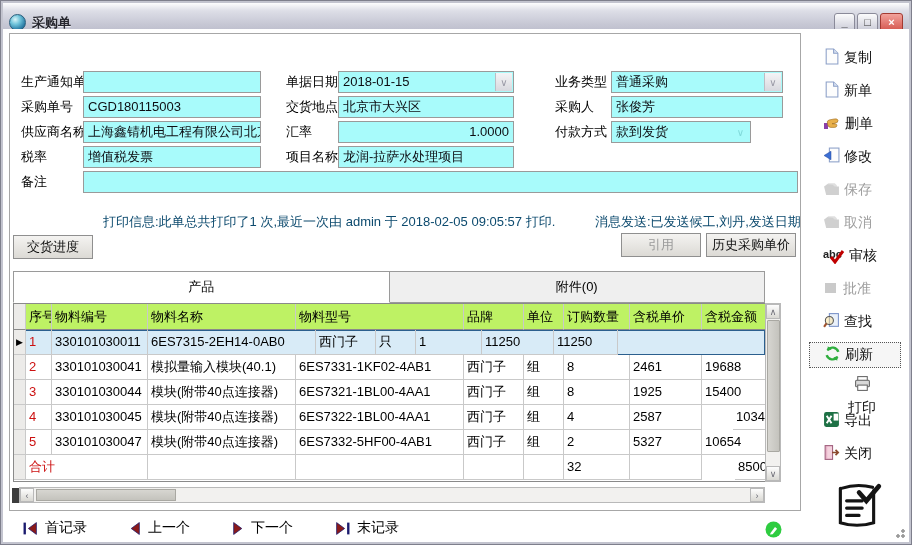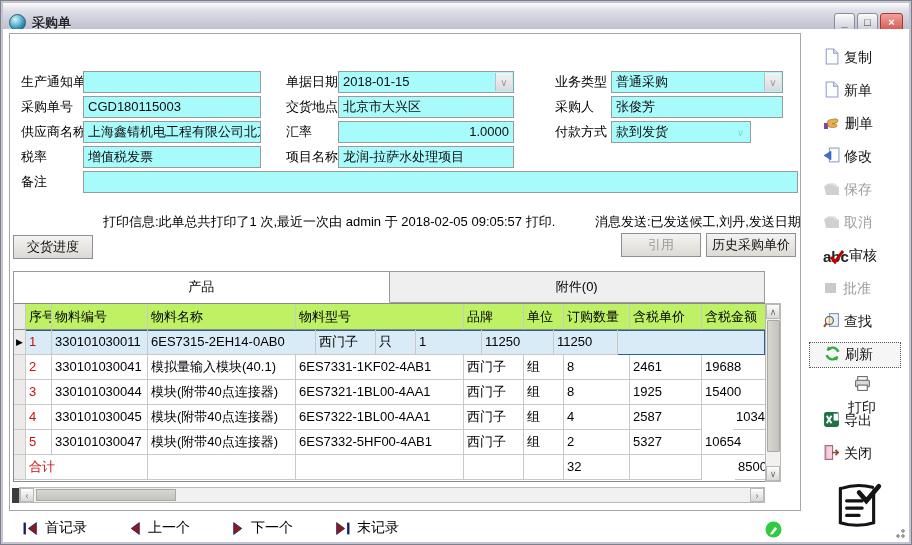--- a/index.html
+++ b/index.html
@@ -27,21 +27,21 @@
   
   .flabel { position:absolute; white-space:nowrap; line-height:22px; }
   .field { position:absolute; height:22px; background:#a8fbfb; border:1px solid #9a9a9a;
     line-height:20px; padding:0 4px; overflow:hidden; white-space:nowrap; color:#0d0d12; }
   .field.right { text-align:right; }
   .combo-arrow { position:absolute; right:1px; top:1px; bottom:1px; width:17px;
     background:linear-gradient(180deg,#f4f4f6,#d8d8de); border-left:1px solid #bdbdc4;
     color:#9a9aa6; text-align:center; line-height:19px; font-size:10px; }
   .combo-arrow.flat { background:transparent; border-left:none; color:#7fd9d9; }
   
-  .info-line { position:absolute; color:#000000; white-space:nowrap; }
+  .info-line { position:absolute; color:#0c4a6e; white-space:nowrap; }
   
   .pbtn { position:absolute; height:24px; background:linear-gradient(180deg,#f4f3f1,#dcdad5);
     border:1px solid #8f8f8f; text-align:center; line-height:22px; color:#111; cursor:default; }
   .pbtn.disabled { color:#9a9a9a; }
   
   .tabs { position:absolute; left:10px; top:242px; width:752px; height:32px; display:flex; }
   .tab { flex:1; text-align:center; line-height:30px; background:#efefef;
     border:1px solid #9a9a9a; border-left:none; }
   .tab:first-child { border-left:1px solid #9a9a9a; }
   .tab.active { background:#fff; border-bottom:1px solid #fff; }
@@ -76,21 +76,21 @@
   .nav-label { font-size:14px; }
   
   .sidebar { position:absolute; right:2px; top:0; width:104px; bottom:0; background:#fff; }
   .side-btn { position:absolute; left:6px; right:6px; height:26px; display:flex;
     align-items:center; justify-content:flex-start; padding-left:14px; gap:4px; cursor:default; }
   .side-btn .lbl { font-size:14px; color:#111; white-space:nowrap; }
   .side-btn.disabled .lbl { color:#9d9d9d; }
   .side-btn.focused { border:1px dotted #555; background:#f6f6f6; }
   .side-btn svg, .side-btn .abc-wrap { flex:0 0 auto; }
   .abc-wrap { position:relative; width:22px; height:16px; }
-  .abc-wrap .abc { font-size:15px; font-weight:bold; color:#222; position:absolute; left:0; top:0; }
+  .abc-wrap .abc { font-size:11px; font-weight:bold; color:#222; position:absolute; left:0; top:0; }
   .abc-wrap svg { position:absolute; left:6px; top:2px; }
   
   .green-badge { position:absolute; left:762px; top:492px; }
   .logo { position:absolute; right:24px; bottom:8px; }
   .grip { position:absolute; right:4px; bottom:4px; width:12px; height:12px;
     background:
       radial-gradient(circle at 10px 10px, #9a9a9a 1.5px, transparent 2px),
       radial-gradient(circle at 10px 5px, #9a9a9a 1.5px, transparent 2px),
       radial-gradient(circle at 5px 10px, #9a9a9a 1.5px, transparent 2px); }
 </style>

